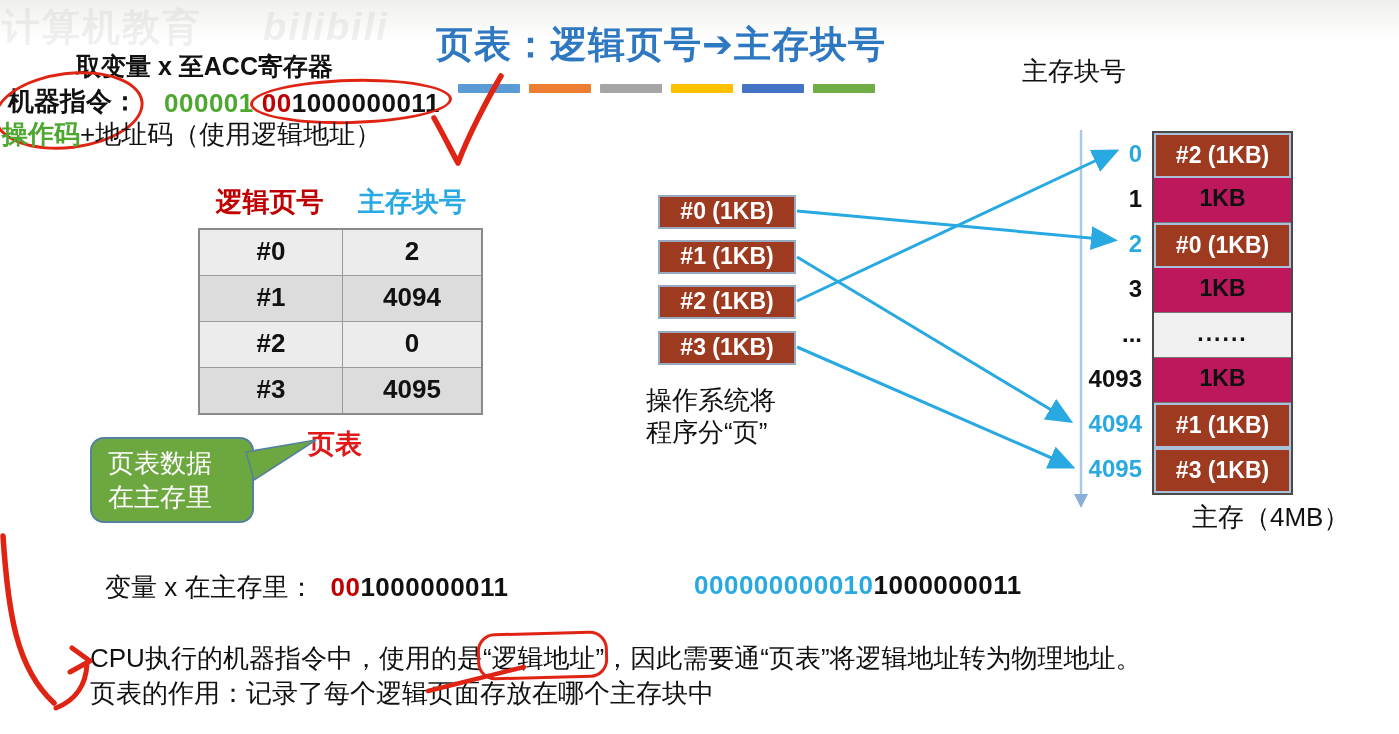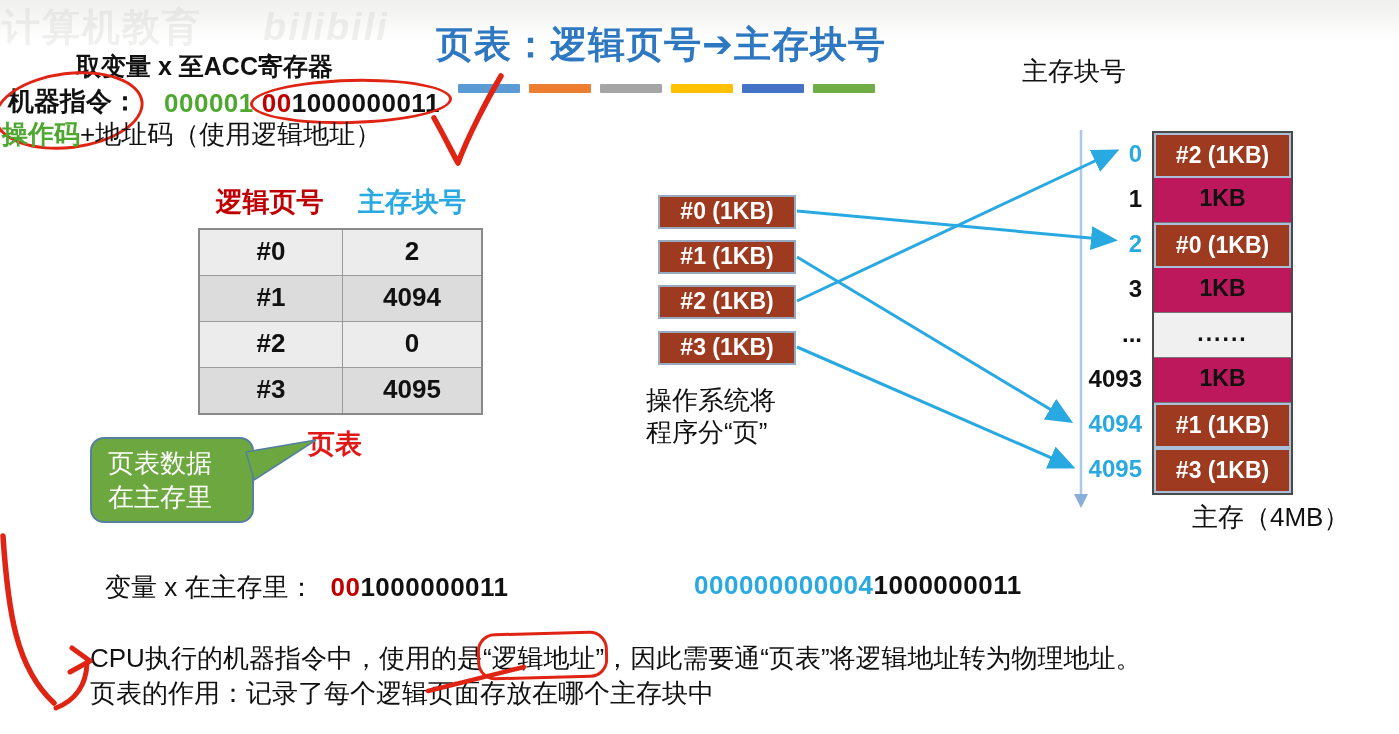--- a/index.html
+++ b/index.html
@@ -174,21 +174,21 @@
   <div class="mem-cell page">#1 (1KB)</div>
   <div class="mem-cell page">#3 (1KB)</div>
 </div>
 <div class="abs mem-caption">主存（4MB）</div>
 
 <div class="abs addr-line logical">
   <span class="lbl">变量 x 在主存里：</span>
   <span class="bits"><span class="darkred">00</span><span>1000000011</span></span>
 </div>
 <div class="abs addr-line physical">
-  <span class="bits"><span class="cyan">000000000004</span><span>1000000011</span></span>
+  <span class="bits"><span class="cyan">000000000010</span><span>1000000011</span></span>
 </div>
 
 <div class="abs footer-l1">
   <span>CPU执行的机器指令中，使用的是</span><span class="circled">“逻辑地址”</span><span>，因此需要通“页表”将逻辑地址转为物理地址。</span>
 </div>
 <div class="abs footer-l2">页表的作用：记录了每个逻辑页面存放在哪个主存块中</div>
 
 <svg class="overlay" width="1399" height="734" viewBox="0 0 1399 734">
   <defs>
     <marker id="cy" markerWidth="9" markerHeight="8" refX="7" refY="4" orient="auto">

